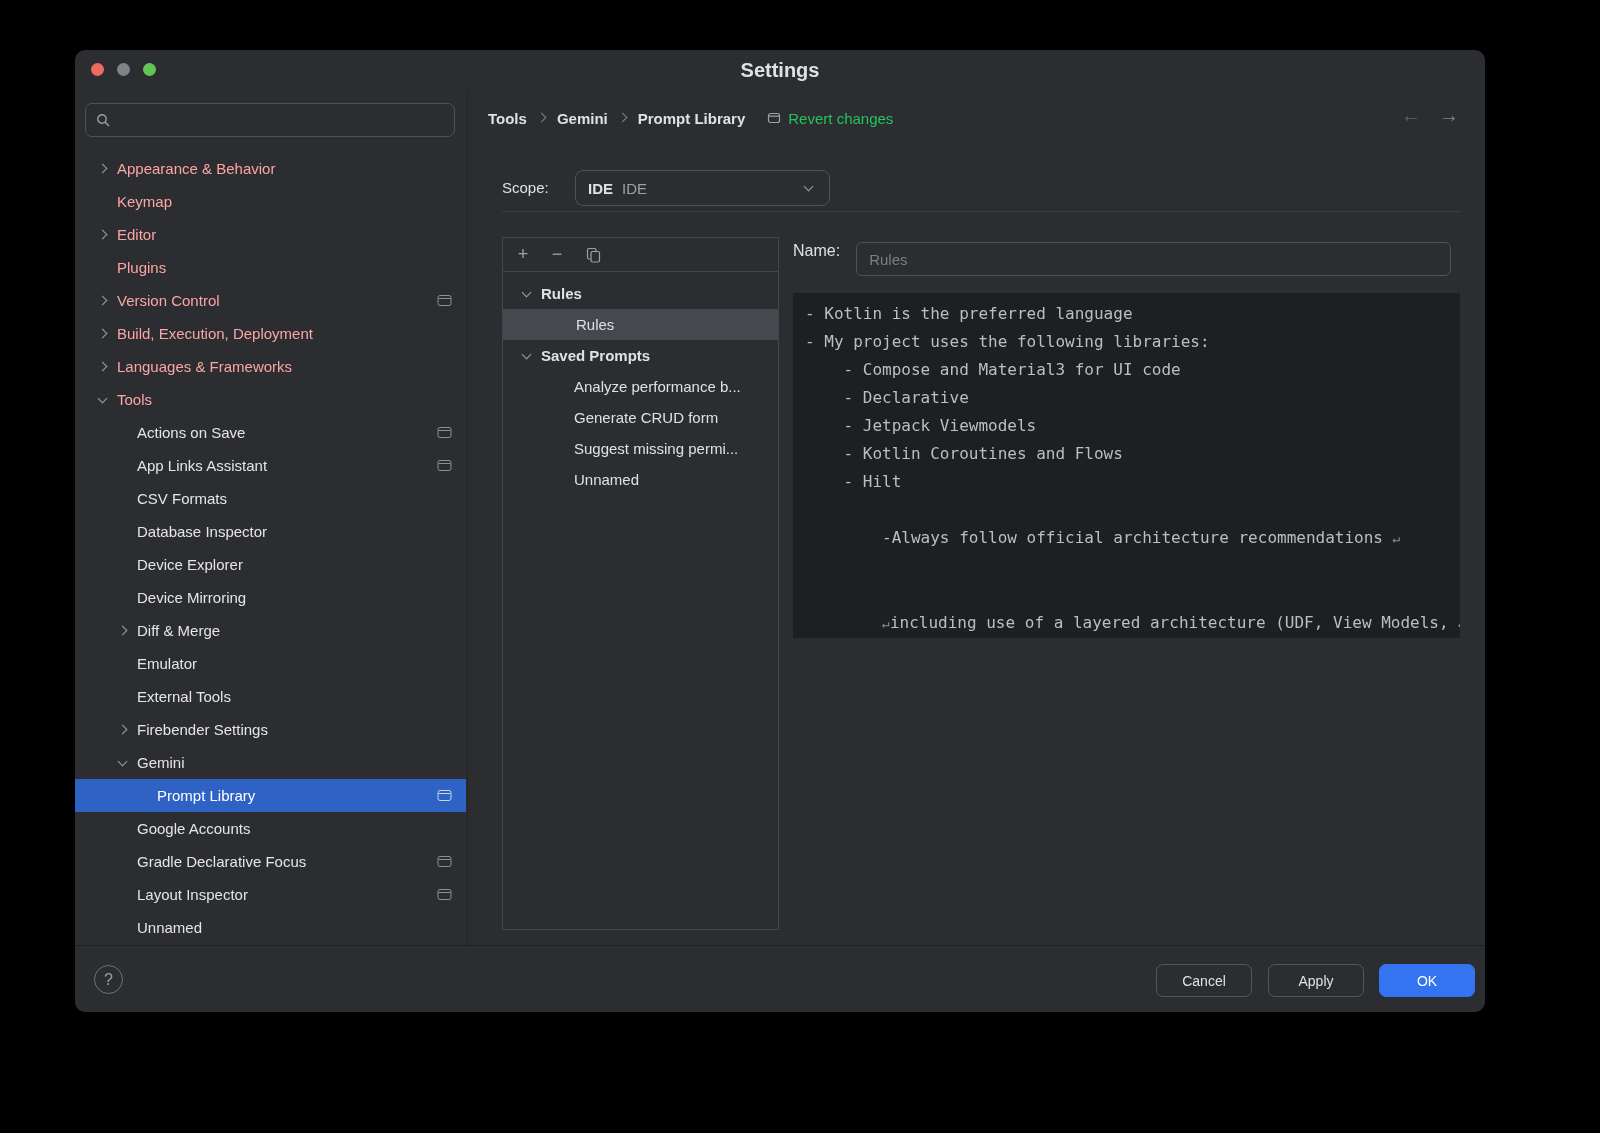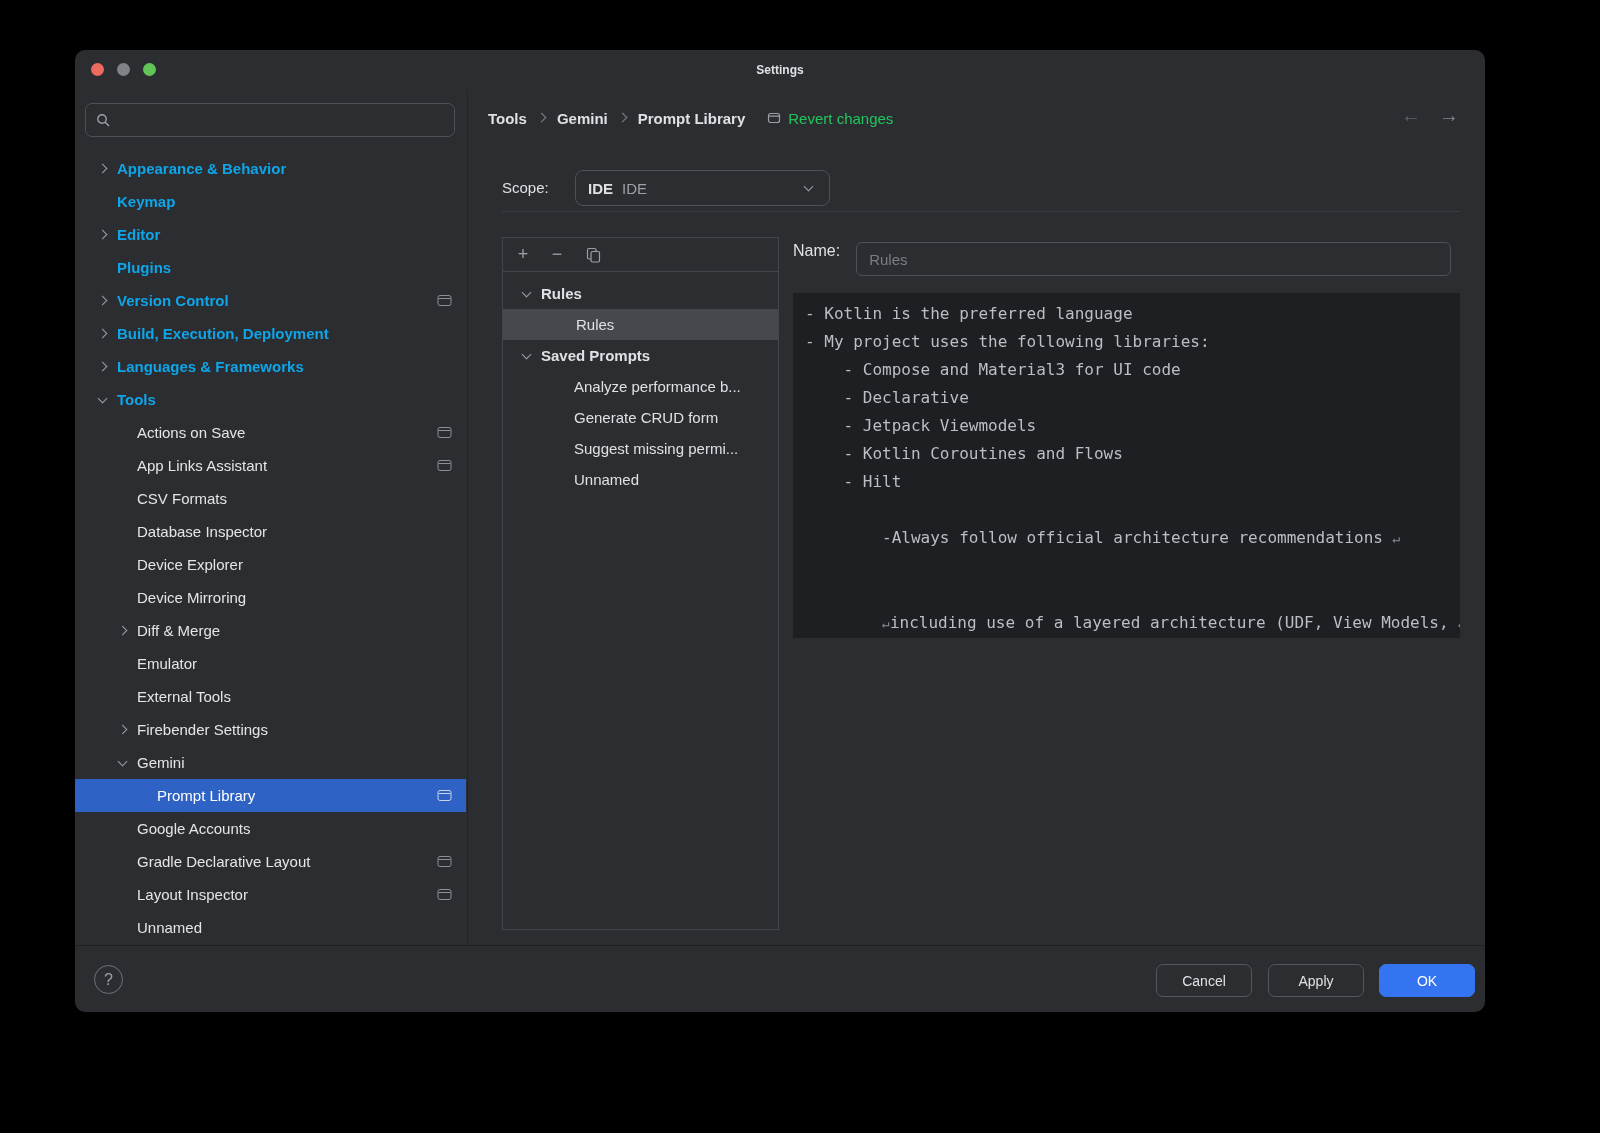--- a/index.html
+++ b/index.html
@@ -3,36 +3,36 @@
 <meta charset="utf-8">
 <style>
   * { margin:0; padding:0; box-sizing:border-box; }
   html,body { width:1600px; height:1133px; background:#000; overflow:hidden;
               font-family:"Liberation Sans", sans-serif; }
   .window { position:absolute; left:75px; top:50px; width:1410px; height:962px;
             background:#2b2d30; border-radius:10px; overflow:hidden; }
 
   
   .titlebar { position:relative; height:40px; display:flex; align-items:center; justify-content:center; }
-  .title { font-size:12px; font-weight:700; color:#dfe1e5; }
+  .title { font-size:20px; font-weight:700; color:#dfe1e5; }
   .traffic { position:absolute; left:16px; top:13px; display:flex; gap:13px; }
   .dot { width:13px; height:13px; border-radius:50%; }
   .dot.red { background:#ec6a5e; } .dot.min { background:#7f8287; } .dot.grn { background:#61c454; }
 
   
   .sidebar { position:absolute; left:0; top:40px; width:393px; height:855px;
              border-right:1px solid #222427; }
   .search { position:absolute; left:10px; top:13px; width:370px; height:34px;
             border:1px solid #4e5157; border-radius:7px; background:#2b2d30;
             display:flex; align-items:center; padding:0 10px; }
   .search input { flex:1; background:transparent; border:none; outline:none; color:#dfe1e5; font-size:14px; }
   .stree { position:absolute; left:0; top:62px; right:1px; }
   .srow { display:flex; align-items:center; height:33px; font-size:15px; color:#e5e5e5;
           padding-left:calc(20px + var(--ind) * 20px); cursor:default; }
-  .srow.bold { font-weight:700; color:#0ea5e9; }
+  .srow.bold { font-weight:400; color:#fca5a5; }
   .srow.sel { background:#2e62c4; color:#ffffff; }
   .chev { width:16px; height:16px; position:relative; flex:0 0 16px; }
   .chev.right::before, .chev.down::before { content:""; position:absolute; width:6px; height:6px;
           border-right:1.6px solid #9da0a8; border-bottom:1.6px solid #9da0a8; }
   .chev.right::before { left:4px; top:4px; transform:rotate(-45deg); }
   .chev.down::before  { left:4px; top:3px; transform:rotate(45deg); }
   .slabel { margin-left:6px; white-space:nowrap; }
   .rowicon { margin-left:auto; margin-right:14px; display:flex; align-items:center; }
 
   
@@ -219,21 +219,21 @@
               <line x1="1.5" y1="4.5" x2="13.5" y2="4.5" stroke="#c9d4ea"></line>
             </svg>
         </span>
       </div>
       <div class="srow" style="--ind:1">
         <span class="chev"></span>
         <span class="slabel">Google Accounts</span>
       </div>
       <div class="srow" style="--ind:1">
         <span class="chev"></span>
-        <span class="slabel">Gradle Declarative Layout</span>
+        <span class="slabel">Gradle Declarative Focus</span>
         <span class="rowicon">
           <svg width="15" height="13" viewBox="0 0 15 13">
               <rect x="1" y="1.5" width="13" height="10" rx="2" fill="none" stroke="#8c8f96"></rect>
               <line x1="1.5" y1="4.5" x2="13.5" y2="4.5" stroke="#8c8f96"></line>
             </svg>
         </span>
       </div>
       <div class="srow" style="--ind:1">
         <span class="chev"></span>
         <span class="slabel">Layout Inspector</span>

